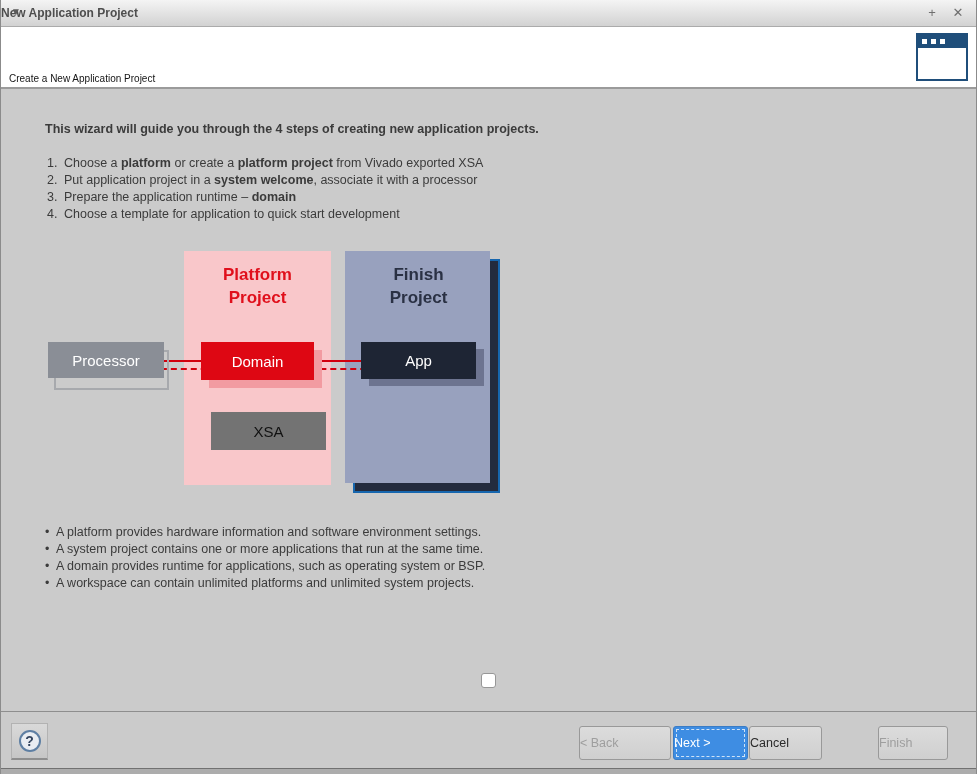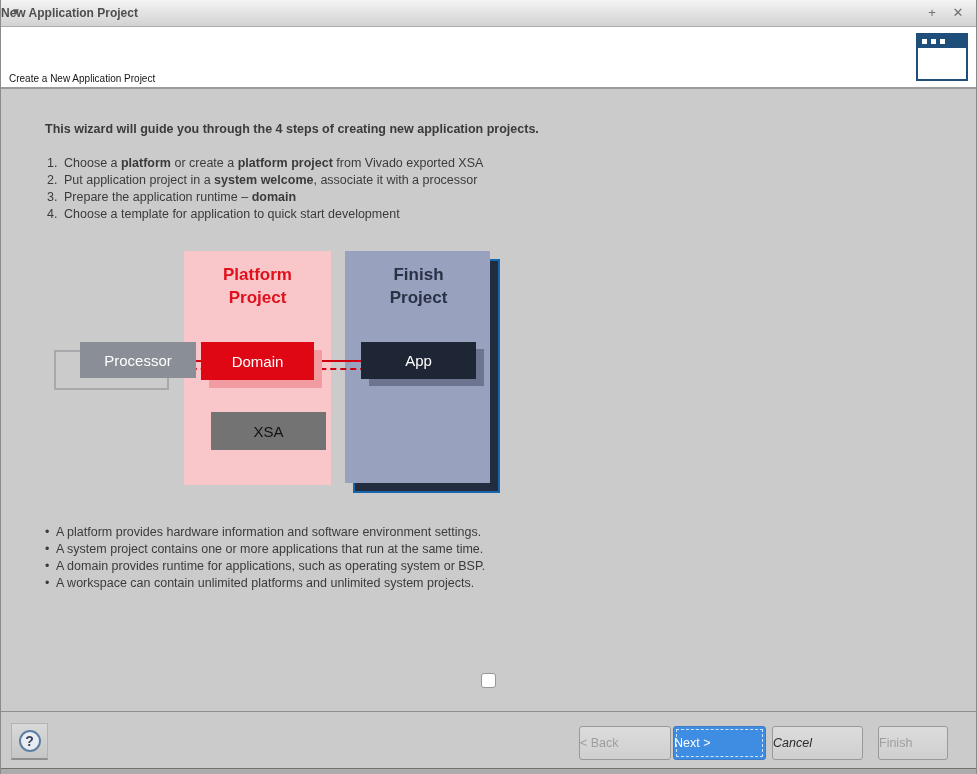--- a/index.html
+++ b/index.html
@@ -49,21 +49,21 @@
   .platform-title { left:136px; color:#E0101C; }
   .system-title { left:297px; color:#2A3144; }
   .line-solid { position:absolute; left:73px; top:109px; width:305px; height:0;
                 border-top:2px solid #D2000E; z-index:2; }
   .line-dashed { position:absolute; left:73px; top:117px; width:305px; height:0;
                  border-top:2px dashed #D2000E; z-index:2; }
   .proc-outline { position:absolute; left:6px; top:99px; width:115px; height:40px;
                   border:2px solid #A7A9AD; z-index:2; }
   .nodebox { position:absolute; z-index:3; display:flex; align-items:center; justify-content:center;
              font-size:15px; }
-  .proc { left:0; top:91px; width:116px; height:36px; background:#8A8E96; color:#FFFFFF;margin-left:32px; }
+  .proc { left:0; top:91px; width:116px; height:36px; background:#8A8E96; color:#FFFFFF; }
   .domain-shadow { position:absolute; left:161px; top:99px; width:113px; height:38px; background:#F29BA1; z-index:2; }
   .domain { left:153px; top:91px; width:113px; height:38px; background:#DE0713; color:#FFFFFF; }
   .app-shadow { position:absolute; left:321px; top:98px; width:115px; height:37px; background:#6D7490; z-index:2; }
   .app { left:313px; top:91px; width:115px; height:37px; background:#1E2534; color:#FFFFFF; }
   .xsa { left:163px; top:161px; width:115px; height:38px; background:#737373; color:#111111; z-index:2; }
 
   
   .bullets { position:absolute; left:44px; top:435px; line-height:17px; }
   .bullet { display:flex; }
   .bullet .mark { width:11px; }
@@ -80,23 +80,23 @@
               background:linear-gradient(#D9D9D9,#C6C6C6); border:1px solid #B2B2B2;
               border-bottom:2px solid #8E8E8E; display:flex; align-items:center; justify-content:center; }
   .help-circle { width:22px; height:22px; border:2px solid #5E7FA3; border-radius:50%;
                  display:flex; align-items:center; justify-content:center;
                  font-size:14px; font-weight:bold; color:#33445E; background:#E9EDF2; }
   .btn { position:absolute; top:14px; height:34px; border:1px solid #999999; border-radius:3px;
          background:linear-gradient(#DCDCDC,#CFCFCF); font-size:12.5px; color:#2B2B2B;
          font-family:"Liberation Sans", sans-serif; line-height:32px; }
   .btn.disabled { color:#9E9E9E; }
   .btn-back   { left:578px; width:92px; }
-  .btn-next   { left:672px; width:93px; background:#3E8DE3; border:1px solid #3B7CC4; color:#FFFFFF;
+  .btn-next   { left:672px; width:75px; background:#3E8DE3; border:1px solid #3B7CC4; color:#FFFFFF;
                 outline:1px dashed #CFE3F7; outline-offset:-4px; }
-  .btn-cancel { left:771px; width:91px;font-style:italic; }
+  .btn-cancel { left:748px; width:73px; }
   .btn-finish { left:877px; width:70px; }
 
   .bottom-strip { position:absolute; left:0; top:768px; width:100%; height:6px;
                   background:#ACACAC; border-top:1px solid #717171; }
 </style>
 </head>
 <body>
 
 <div class="window">
 

